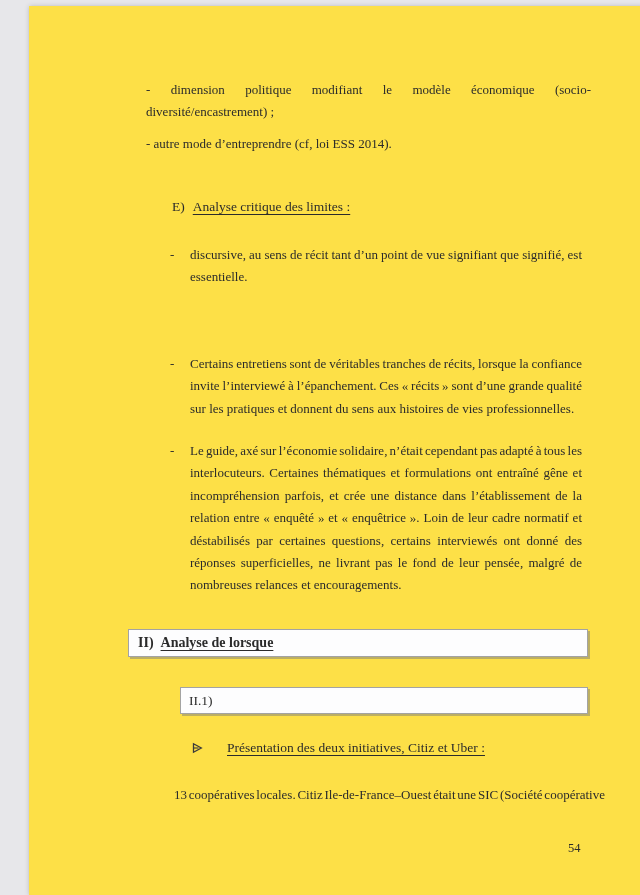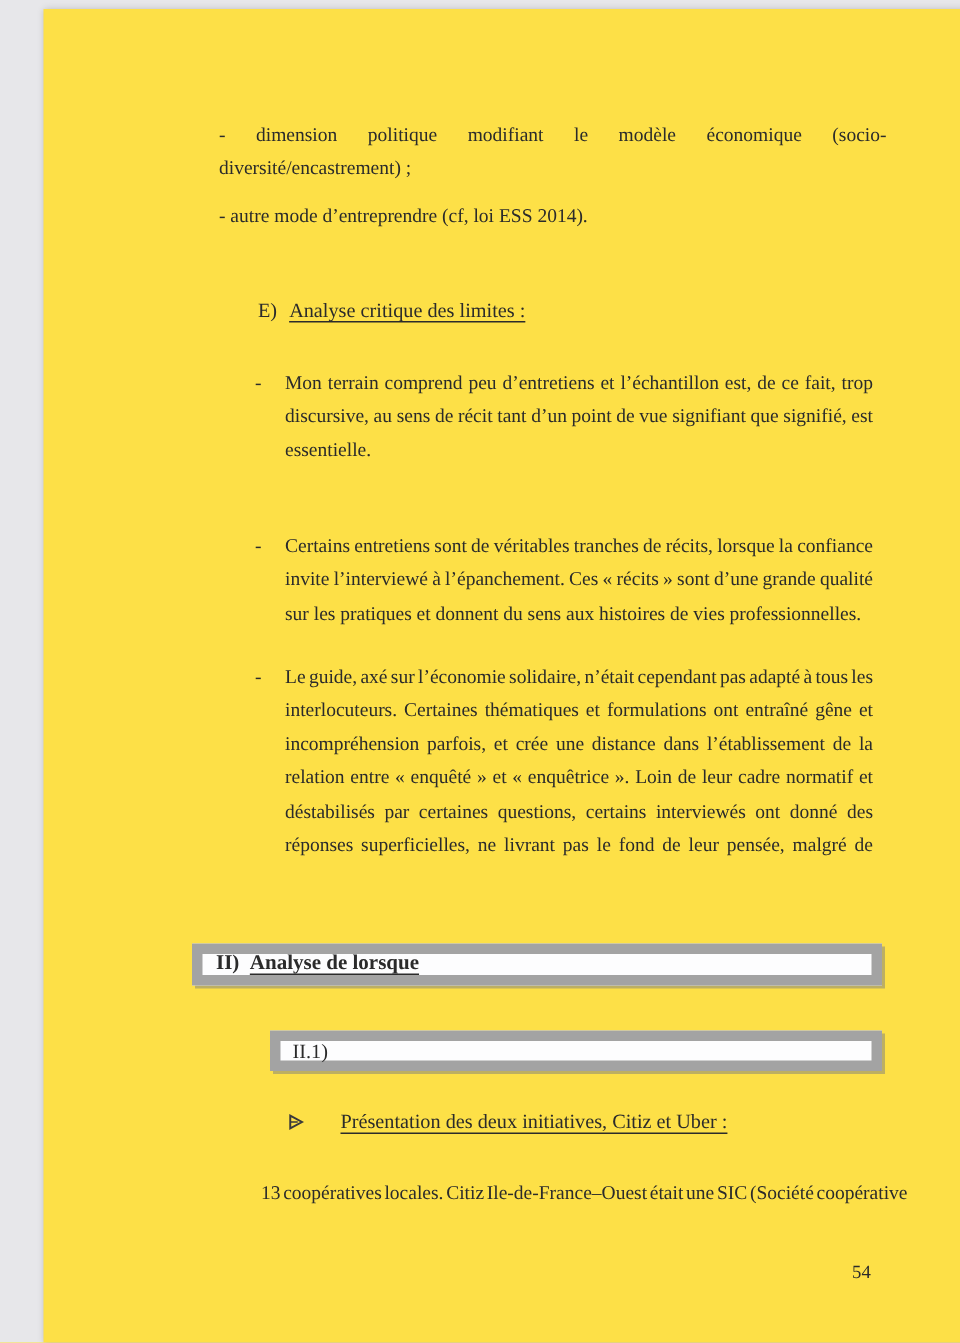--- a/index.html
+++ b/index.html
@@ -31,21 +31,21 @@
   .hunder { text-decoration:underline; text-underline-offset:2.5px; text-decoration-thickness:1px; }
 
   .bullet { display:flex; }
   .bullet .bmark { width:20px; flex:0 0 20px; line-height:22.4px; font-size:13px; }
   .bullet .btext { width:392px; flex:0 0 392px; }
   .bullet1 { left:141px; top:238px; }
   .bullet2 { left:141px; top:347px; }
   .bullet3 { left:141px; top:434px; }
 
   .boxed {
-    border:7px solid #a3a3a3;
+    border:1px solid #a3a3a3;
     box-shadow:2px 2px 0 rgba(125,125,125,0.5);
     background:#fdfdfe;
     display:flex; align-items:center;
     box-sizing:border-box;
   }
   .box1 { left:99px;  top:623px; width:460px; height:28px; padding-left:9px; gap:7px;
           font-size:14px; font-weight:bold; }
   .box2 { left:151px; top:681px; width:408px; height:27px; padding-left:8px; gap:6px;
           font-size:13.5px; }
 
@@ -69,21 +69,20 @@
 
   <div class="abs intro2">- autre mode d’entreprendre (cf, loi ESS 2014).</div>
 
   <div class="abs heading-e">
     <span class="hprefix">E)</span><span class="hunder">Analyse critique des limites :</span>
   </div>
 
   <div class="abs bullet bullet1">
     <span class="bmark">-</span>
     <div class="btext body-text">
-        <div class="tline"><span style="word-spacing: 0.68608px;">Mon terrain comprend peu d’entretiens et l’échantillon est, de ce fait, trop</span></div>
         <div class="tline"><span style="word-spacing: -0.145433px;">discursive, au sens de récit tant d’un point de vue signifiant que signifié, est</span></div>
         <div class="tline"><span>essentielle.</span></div>
       </div>
   </div>
 
   <div class="abs bullet bullet2">
     <span class="bmark">-</span>
     <div class="btext body-text">
         <div class="tline"><span style="word-spacing: -0.4px;">Certains entretiens sont de véritables tranches de récits, lorsque la confiance</span></div>
         <div class="tline"><span style="word-spacing: -0.397727px;">invite l’interviewé à l’épanchement. Ces « récits » sont d’une grande qualité</span></div>
@@ -93,20 +92,21 @@
 
   <div class="abs bullet bullet3">
     <span class="bmark">-</span>
     <div class="btext body-text">
         <div class="tline"><span style="word-spacing: -1.02474px;">Le guide, axé sur l’économie solidaire, n’était cependant pas adapté à tous les</span></div>
         <div class="tline"><span style="word-spacing: 1.39258px;">interlocuteurs. Certaines thématiques et formulations ont entraîné gêne et</span></div>
         <div class="tline"><span style="word-spacing: 1.92188px;">incompréhension parfois, et crée une distance dans l’établissement de la</span></div>
         <div class="tline"><span style="word-spacing: 0.592634px;">relation entre « enquêté » et « enquêtrice ».  Loin de leur cadre normatif et</span></div>
         <div class="tline"><span style="word-spacing: 3.10547px;">déstabilisés par certaines questions, certains interviewés ont donné des</span></div>
         <div class="tline"><span style="word-spacing: 2px;">réponses superficielles, ne livrant pas le fond de leur pensée, malgré de</span></div>
+        <div class="tline"><span>nombreuses relances et encouragements.</span></div>
       </div>
   </div>
 
   <div class="abs boxed box1">
     <span>II)</span>
       <span class="hunder">Analyse de lorsque</span>
   </div>
 
   <div class="abs boxed box2">
     <span>II.1)</span>

